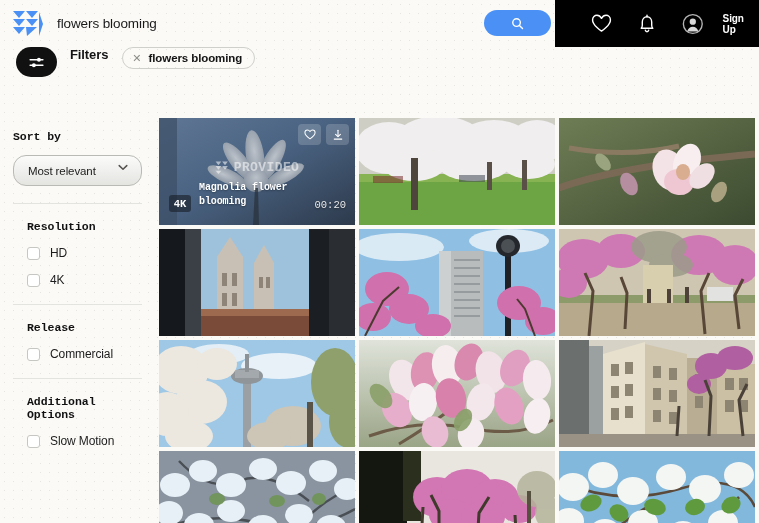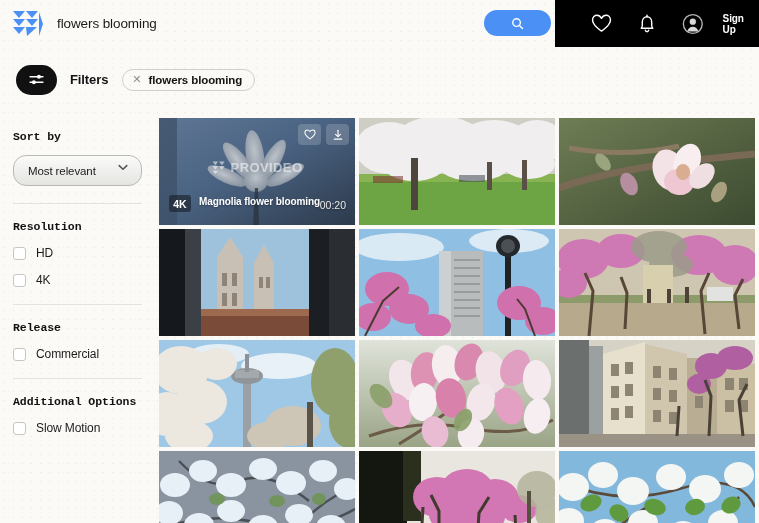--- a/index.html
+++ b/index.html
@@ -101,21 +101,21 @@
     letter-spacing: -0.1px;
   }
 
   
   #filter-bar {
     position: absolute;
     top: 47px; left: 0;
     width: 759px;
     height: 65px;
     display: flex;
-    align-items: center;
+    align-items: flex-start;
     z-index: 10;
   }
 
   #filters-toggle {
     margin-left: 16px;
     width: 41px;
     height: 30px;
     border-radius: 15px;
     background: #111;
     border: none;
@@ -202,21 +202,21 @@
     color: #55524f;
     line-height: 1;
   }
 
   .divider {
     height: 1px;
     background: #e3e3df;
     margin: 17px 0 0 0;
   }
 
-  .section { margin-top: 16px; }
+  .section { margin-top: 16px; margin-left: 14px; }
 
   .check-row {
     display: flex;
     align-items: center;
     margin-top: 13px;
     cursor: pointer;
   }
   .checkbox {
     width: 13px;
     height: 13px;
@@ -243,20 +243,21 @@
     grid-template-columns: repeat(3, 1fr);
     grid-auto-rows: 107px;
     gap: 4px;
     overflow: hidden;
   }
 
   .result-card {
     position: relative;
     overflow: hidden;
     cursor: pointer;
+    font-family: Liberation Mono, monospace;
   }
   .result-thumb {
     position: absolute;
     inset: 0;
     width: 100%;
     height: 100%;
   }
 
   
   .card-overlay-btns {

